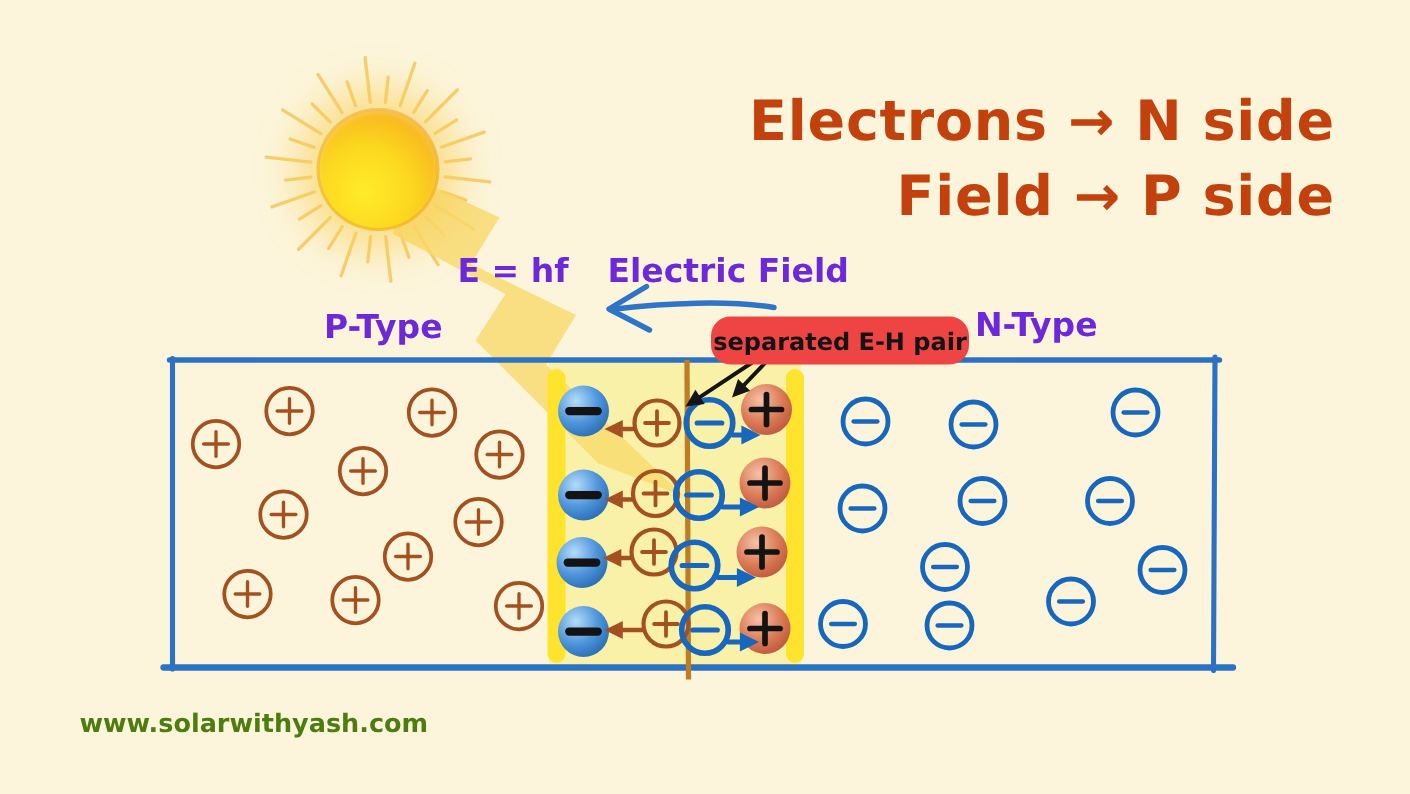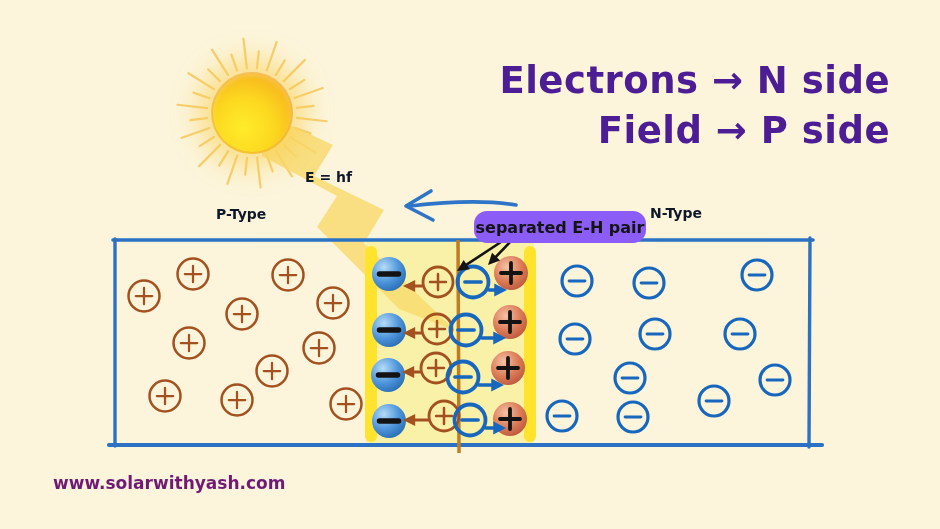--- a/index.html
+++ b/index.html
@@ -10,33 +10,33 @@
   .stage svg{position:absolute;left:0;top:0;}
   .sun{
     position:absolute;left:211px;top:72px;width:82px;height:82px;border-radius:50%;
     background:radial-gradient(circle at 40% 68%, #FFEC2A 0%, #FCD81F 40%, #F7B31D 78%, #F0A01A 100%);
     box-shadow:0 0 24px 14px rgba(250,206,80,0.55),
                inset 0 2px 6px rgba(255,255,255,0.4),
                inset 0 0 0 2px rgba(238,158,30,0.5);
   }
   .title{
     position:absolute;top:56px;right:50px;text-align:right;
-    font-size:37px;font-weight:bold;line-height:50px;color:#4c1d95;letter-spacing:0.5px;
-  }
-  .lbl{position:absolute;font-size:14px;font-weight:bold;color:#0f172a;white-space:nowrap;}
+    font-size:37px;font-weight:bold;line-height:50px;color:#c2410c;letter-spacing:0.5px;
+  }
+  .lbl{position:absolute;font-size:22px;font-weight:bold;color:#6d28d9;white-space:nowrap;}
   .t-ehf{left:305px;top:169px;}
   .t-efield{left:405px;top:169px;}
   .t-ptype{left:216px;top:206px;}
   .t-ntype{left:650px;top:205px;}
   .pair-label{
     position:absolute;left:474px;top:211px;width:172px;height:32px;
-    background:#8b5cf6;border-radius:13px;display:flex;align-items:center;justify-content:center;
+    background:#ef4444;border-radius:13px;display:flex;align-items:center;justify-content:center;
     font-size:16px;font-weight:bold;color:#141414;white-space:nowrap;
   }
-  .watermark{position:absolute;left:53px;top:473px;font-size:17px;font-weight:bold;color:#701a75;}
+  .watermark{position:absolute;left:53px;top:473px;font-size:17px;font-weight:bold;color:#4d7c0f;}
 </style>
 </head>
 <body>
 
 <div class="stage">
 
   <svg id="art" width="940" height="529" viewBox="0 0 940 529">
     <defs>
       <radialGradient id="gradBlue" cx="35%" cy="30%" r="80%">
         <stop offset="0%" stop-color="#B4DCF8"></stop>
@@ -220,20 +220,21 @@
   </svg>
 
   <div class="sun"></div>
 
   <div class="title">
     <div>Electrons → N side</div>
     <div>Field → P side</div>
   </div>
 
   <div class="lbl t-ehf">E = hf</div>
+  <div class="lbl t-efield">Electric Field</div>
   <div class="lbl t-ptype">P-Type</div>
   <div class="lbl t-ntype">N-Type</div>
 
   <div class="pair-label">
     <span>separated E-H pair</span>
   </div>
 
   <div class="watermark">www.solarwithyash.com</div>
 </div>
 

